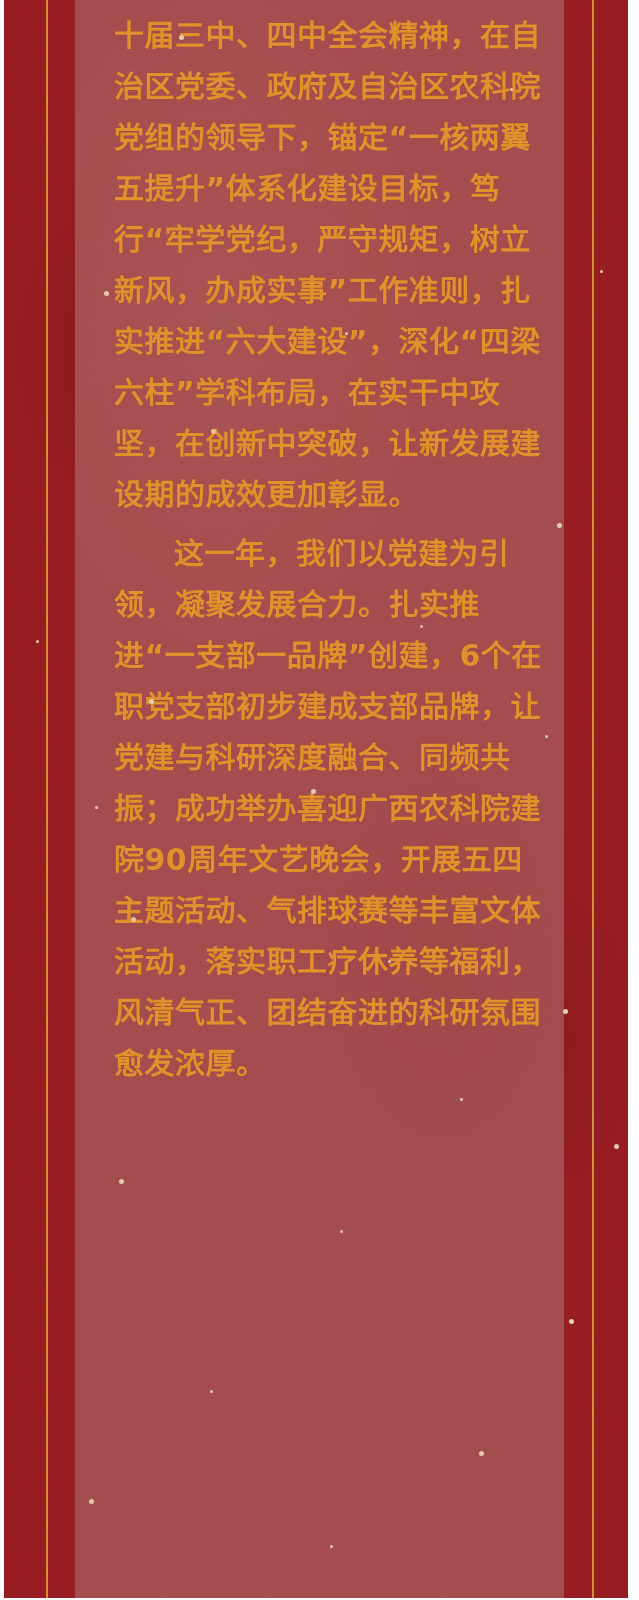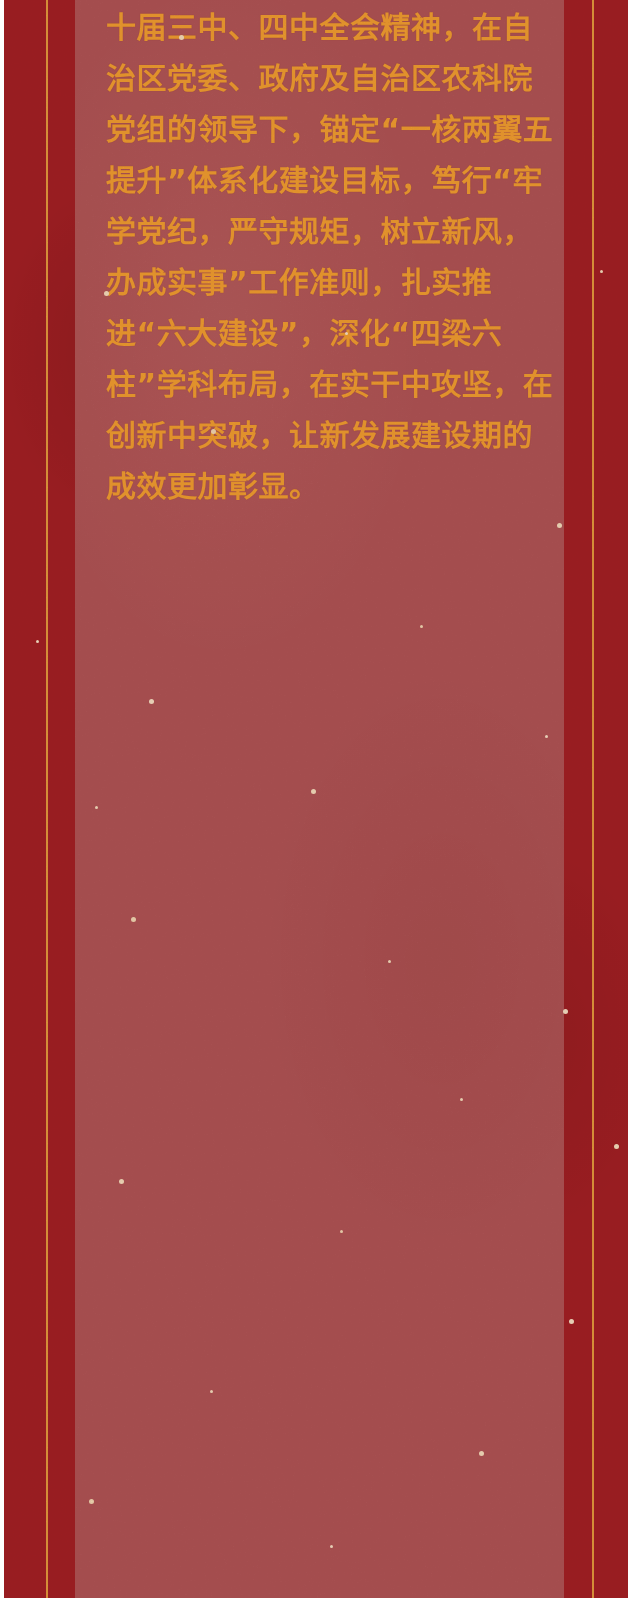--- a/index.html
+++ b/index.html
@@ -57,21 +57,21 @@
     font-size: 30px;
     line-height: 51px;
     font-weight: bold;
     letter-spacing: 0.5px;
     color: var(--text-gold, #f2a62e);
     text-align: left;
     line-break: strict;
     word-break: normal;
     text-shadow: 0 0 1px rgba(120,40,0,0.25);
   }
-  .letter-text p { margin: 0; }
+  .letter-text p { margin: 8px; }
   .letter-text p.indent { text-indent: 2em; }
   
   .speckles {
     position: absolute;
     left: 0; top: 0;
     width: 3px; height: 3px;
     border-radius: 50%;
     background: transparent;
     pointer-events: none;
     box-shadow:
@@ -115,20 +115,21 @@
 <div class="poster">
 
   <div class="outer-border"></div>
 
   <div class="gold-line gold-left"></div>
   <div class="gold-line gold-right"></div>
 
   <div class="panel">
     <div class="letter-text" id="letter-text">
         <p>十届三中、四中全会精神，在自治区党委、政府及自治区农科院党组的领导下，锚定“一核两翼五提升”体系化建设目标，笃行“牢学党纪，严守规矩，树立新风，办成实事”工作准则，扎实推进“六大建设”，深化“四梁六柱”学科布局，在实干中攻坚，在创新中突破，让新发展建设期的成效更加彰显。</p>
+        <p class="indent">这一年，我们以党建为引领，凝聚发展合力。扎实推进“一支部一品牌”创建，6个在职党支部初步建成支部品牌，让党建与科研深度融合、同频共振；成功举办喜迎广西农科院建院90周年文艺晚会，开展五四主题活动、气排球赛等丰富文体活动，落实职工疗休养等福利，风清气正、团结奋进的科研氛围愈发浓厚。</p>
       </div>
   </div>
 
   <div class="speckles"></div>
 
   <svg class="grain" width="624" height="1598" xmlns="http://www.w3.org/2000/svg" aria-hidden="true">
     <filter id="grainFilter" x="0" y="0" width="100%" height="100%">
       <feTurbulence type="fractalNoise" baseFrequency="0.85" numOctaves="2" stitchTiles="stitch"></feTurbulence>
       <feColorMatrix type="matrix" values="0 0 0 0 0.25
                 0 0 0 0 0.02

